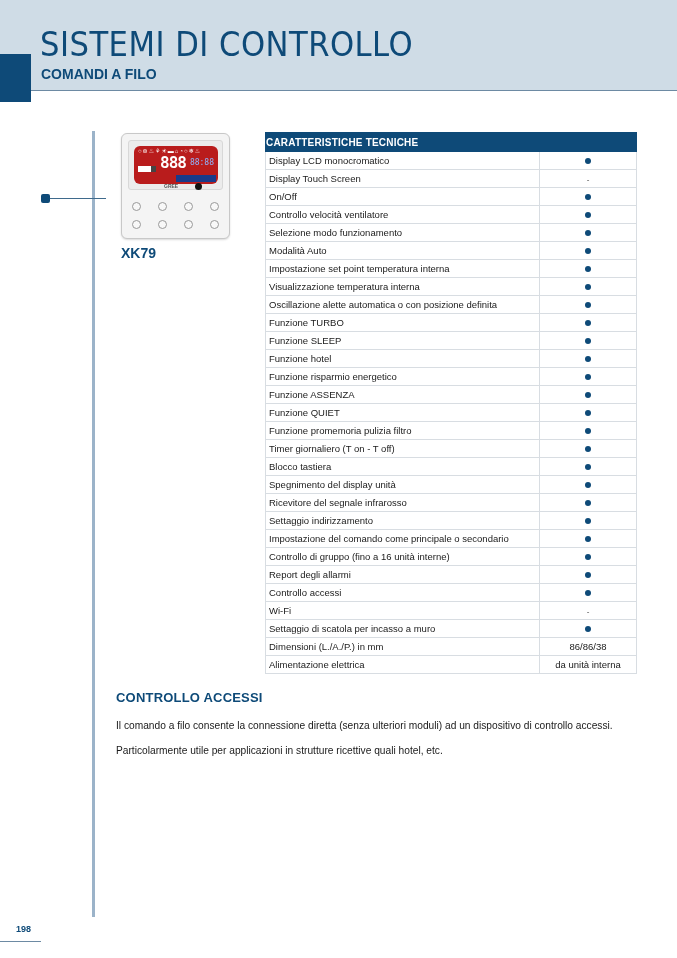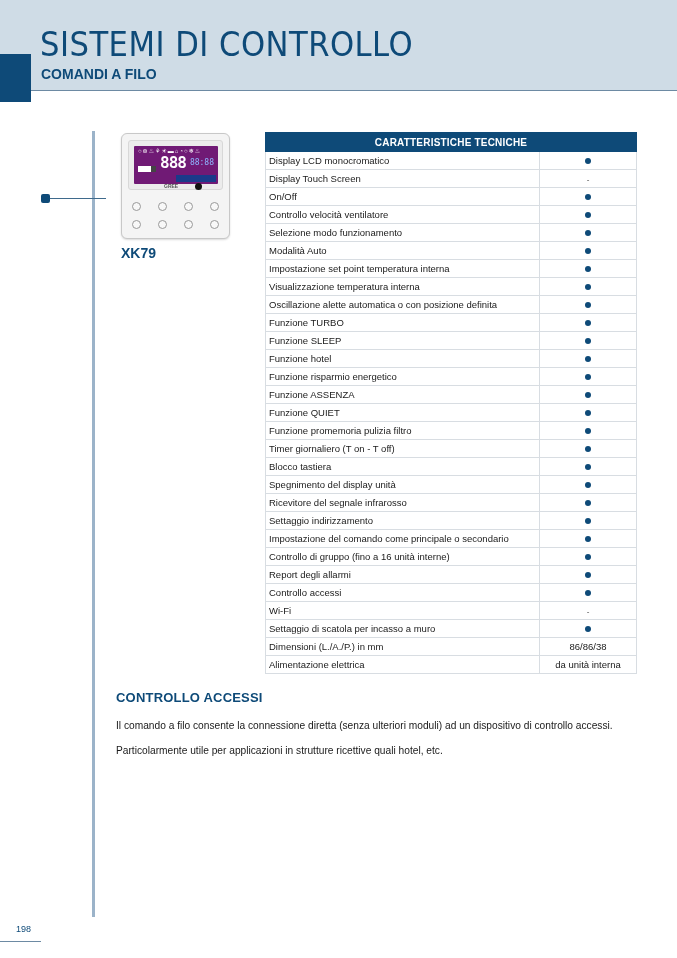--- a/index.html
+++ b/index.html
@@ -10,43 +10,43 @@
   .header-block { position:absolute; left:0; top:54px; width:31px; height:48px; background:#0e4a78; }
   .page-title { position:absolute; left:40px; top:25px; font-size:33px; font-weight:300; color:#0e4a78; letter-spacing:0.5px; font-family:"DejaVu Sans", sans-serif; font-weight:normal; transform:scaleX(0.93); transform-origin:left; -webkit-text-stroke:0; }
   .page-subtitle { position:absolute; left:41px; top:66px; font-size:14px; font-weight:bold; color:#0e4a78; }
 
   .vline { position:absolute; left:92px; top:131px; width:3px; height:786px; background:#9bb3c9; }
   .connector { position:absolute; left:48px; top:198px; width:58px; height:1px; background:#3f6a8c; }
   .connector-dot { position:absolute; left:41px; top:194px; width:9px; height:9px; background:#0e4a78; border-radius:2px; }
 
   .device { position:absolute; left:121px; top:133px; width:109px; height:106px; background:#f4f4f4; border:1px solid #c8c8c8; border-radius:6px; box-shadow:0 1px 2px rgba(0,0,0,0.15); }
   .device .frame { position:absolute; left:6px; top:6px; width:95px; height:50px; border:1px solid #d8d8d8; border-radius:3px; background:#ececec; }
-  .device .lcd { position:absolute; left:12px; top:12px; width:84px; height:38px; background:#701a75; border-radius:1px; }
+  .device .lcd { position:absolute; left:12px; top:12px; width:84px; height:38px; background:#b91c1c; border-radius:6px; }
   .device .lcd .digits { position:absolute; left:26px; top:7px; font-family:"DejaVu Sans Mono", monospace; font-size:16px; color:#fff; font-weight:bold; letter-spacing:-1px; }
   .device .lcd .small { position:absolute; right:4px; top:12px; font-family:"DejaVu Sans Mono", monospace; font-size:8px; color:#8fb7ff; }
   .device .lcd .icons { position:absolute; left:4px; top:1px; font-size:6px; color:#fff; letter-spacing:1px; }
   .device .lcd .bar { position:absolute; left:4px; top:20px; width:18px; height:6px; background:linear-gradient(90deg,#fff 0 70%,#444 70%); }
   .device .lcd .blue { position:absolute; left:42px; top:29px; width:40px; height:7px; background:#1a3a8a; }
   .device .logo { position:absolute; left:42px; top:49px; font-size:5px; color:#555; font-weight:bold; }
   .device .ir { position:absolute; left:73px; top:49px; width:7px; height:7px; background:#111; border-radius:50%; }
   .device .btn { position:absolute; width:9px; height:9px; border:1px solid #999; border-radius:50%; background:#f8f8f8; }
 
   .model-label { position:absolute; left:121px; top:245px; width:109px; text-align:left; font-size:14px; font-weight:bold; color:#0e4a78; }
 
   table.specs { position:absolute; left:265px; top:132px; width:372px; border-collapse:collapse; font-size:9.5px; }
-  table.specs th { background:#0e4a78; color:#fff; font-size:10px; font-weight:bold; height:19px; text-align:center; letter-spacing:0.2px; border:1px solid #0e4a78; }
+  table.specs th { background:#0e4a78; color:#fff; font-size:10px; font-weight:bold; height:19px; text-align:left; letter-spacing:0.2px; border:1px solid #0e4a78; }
   table.specs td { height:18px; border:1px solid #d8dde2; padding:0 3px; color:#1a1a1a; white-space:nowrap; }
   table.specs td.val { width:97px; text-align:center; }
   .dot { display:inline-block; width:6px; height:6px; border-radius:50%; background:#0e4a78; vertical-align:middle; }
   .dash { color:#444; font-size:8px; }
 
   .section-title { position:absolute; left:116px; top:690px; font-size:13px; font-weight:bold; color:#0e4a78; letter-spacing:0.2px; }
   .section-body { position:absolute; left:116px; top:713px; width:530px; font-size:10.2px; line-height:25px; color:#1a1a1a; }
 
-  .page-number { position:absolute; left:16px; top:924px; font-size:9px; font-weight:normal; color:#0e4a78; }
+  .page-number { position:absolute; left:16px; top:924px; font-size:9px; font-weight:bold; color:#0e4a78; }
   .page-rule { position:absolute; left:0; top:941px; width:41px; height:1px; background:#6d8aa3; }
 </style>
 </head>
 <body>
 
 <div class="header">
   <div class="header-block"></div>
   <div class="page-title">SISTEMI DI CONTROLLO</div>
   <div class="page-subtitle">COMANDI A FILO</div>
 </div>

